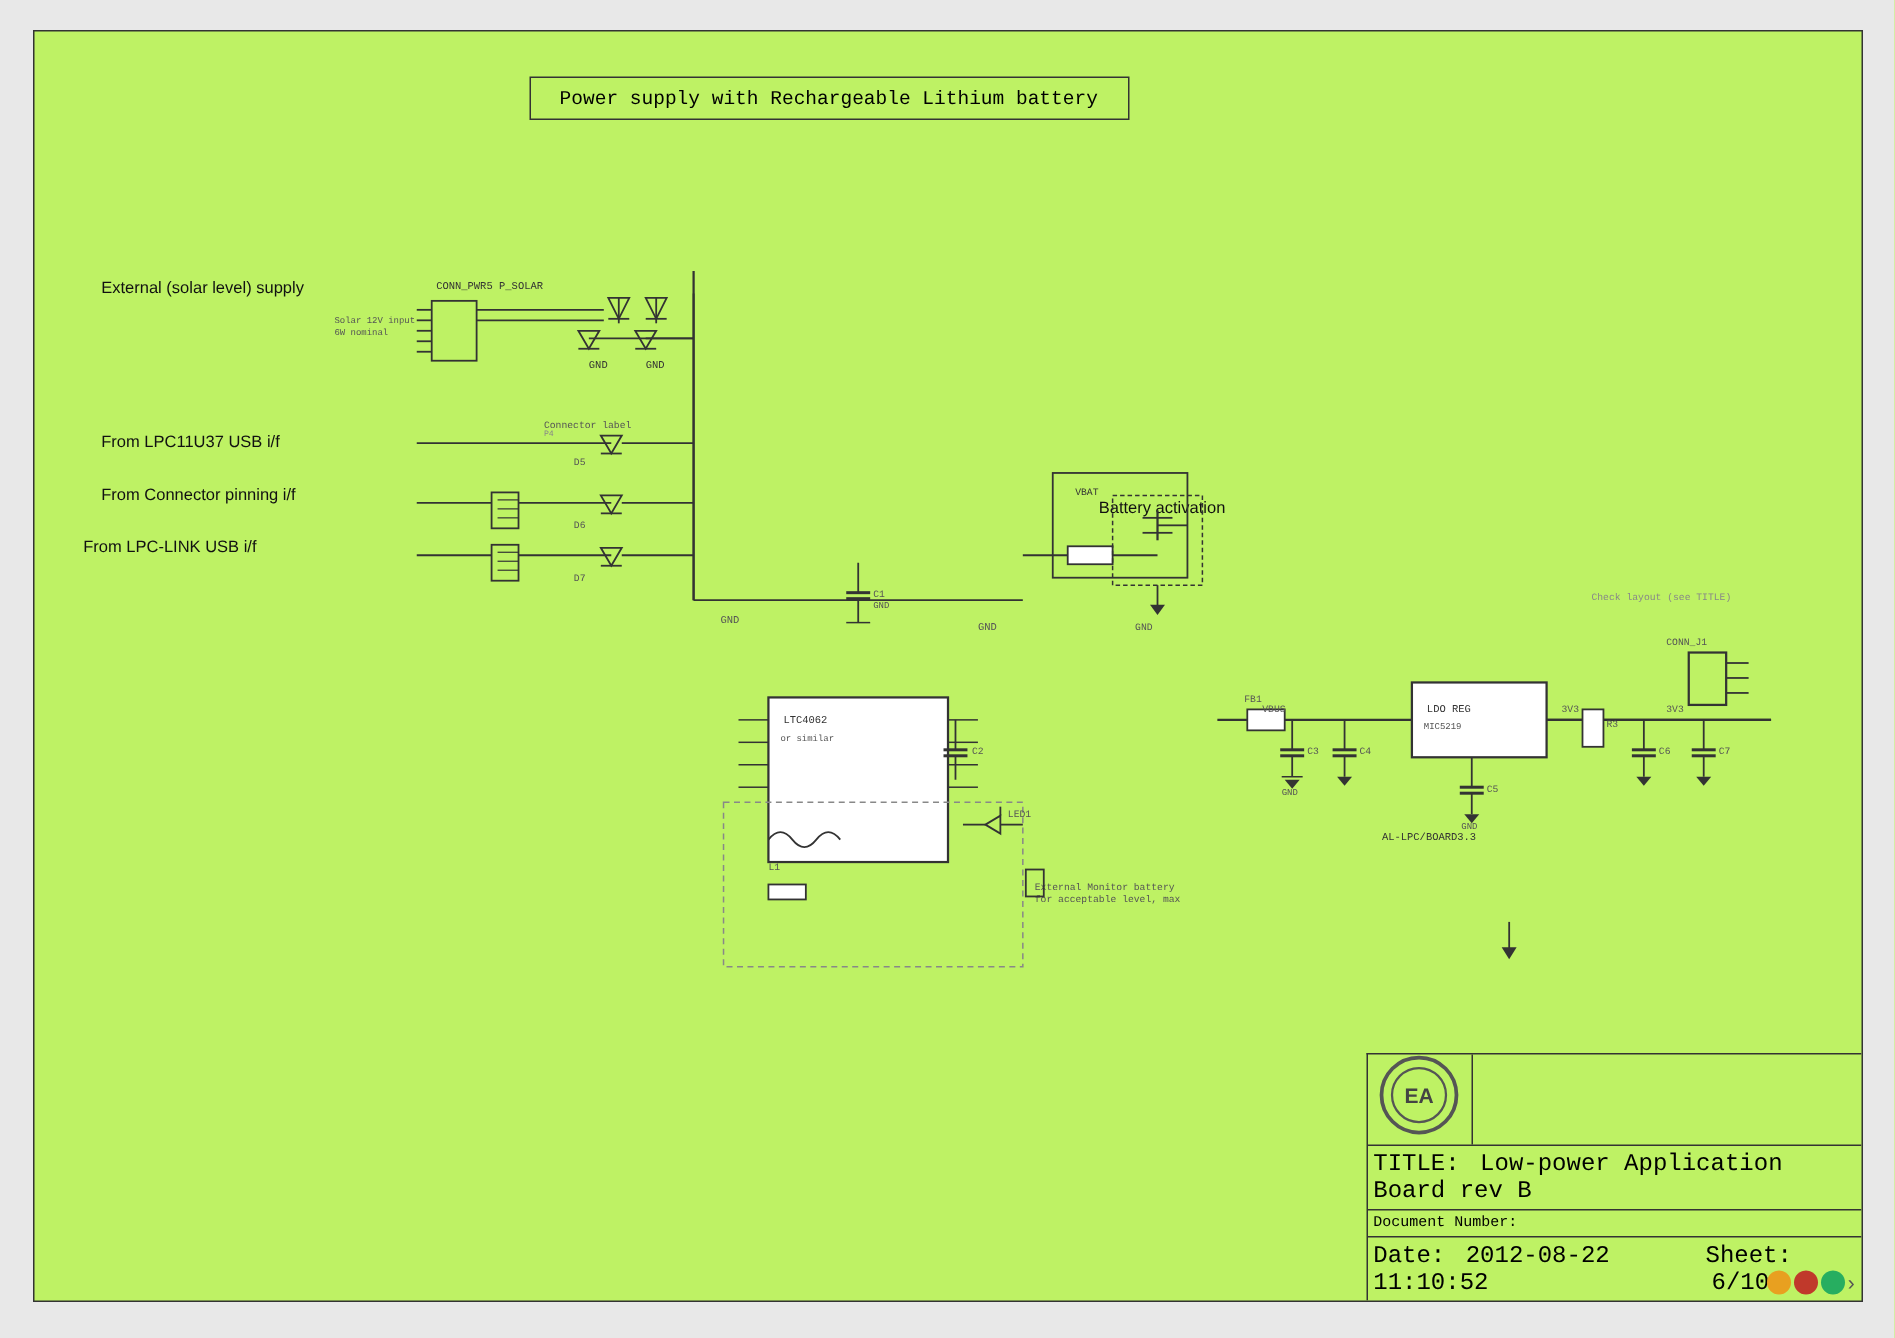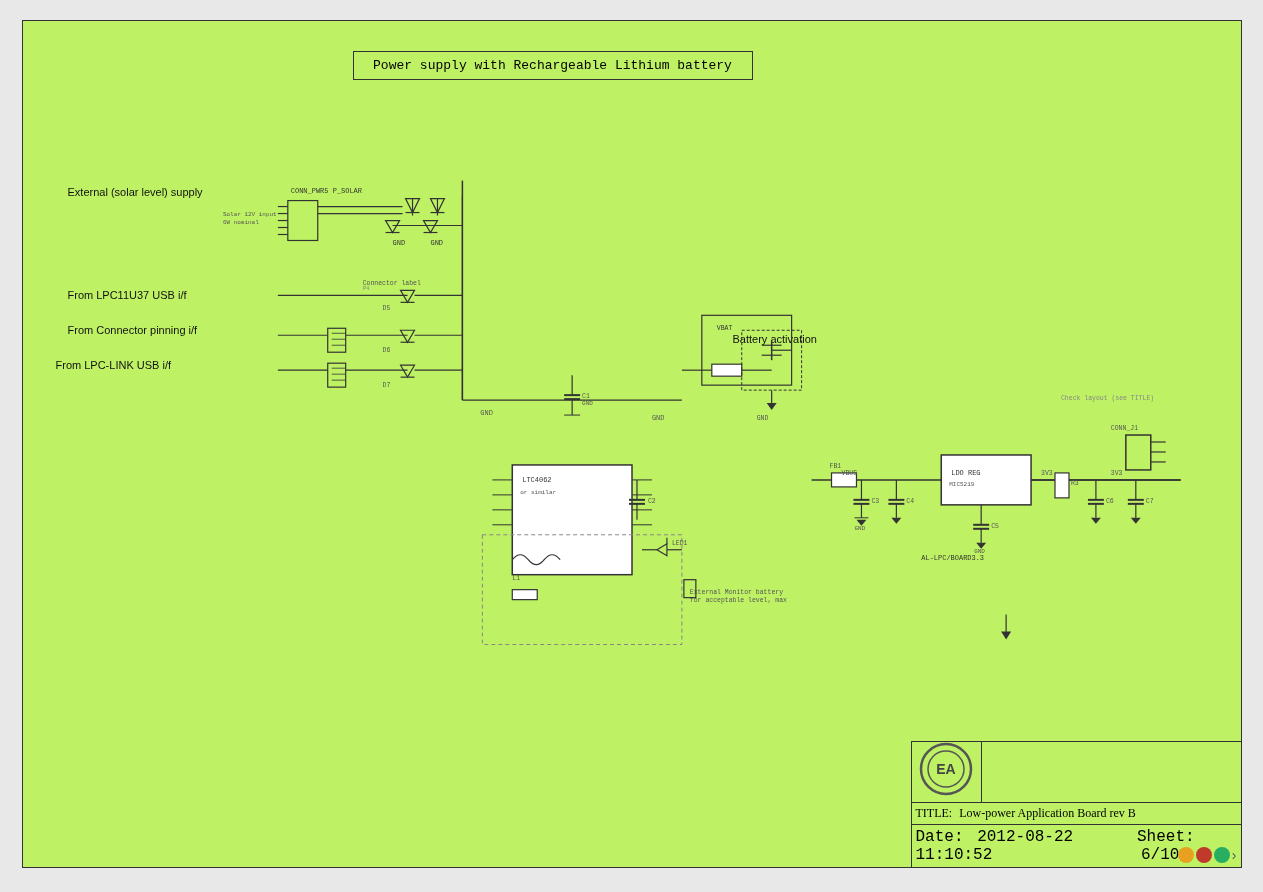--- a/index.html
+++ b/index.html
@@ -65,23 +65,22 @@
     .title-block-logo {
       width: 70px;
       height: 60px;
       border-right: 1px solid #333;
       display: flex;
       align-items: flex-start;
       justify-content: center;
     }
     .tb-title-row {
       padding: 3px 4px;
-      font-size: 12px;
+      font-size: 16px;
       border-bottom: 1px solid #333;
-      font-family: Liberation Serif, serif;
     }
     .tb-docnum-row {
       padding: 3px 4px;
       font-size: 10px;
       border-bottom: 1px solid #333;
     }
     .tb-date-row {
       padding: 3px 4px;
       font-size: 16px;
       display: flex;
@@ -337,20 +336,24 @@
             <circle cx="27" cy="27" r="25" fill="none" stroke="#555" stroke-width="2.5"></circle>
             <circle cx="27" cy="27" r="18" fill="none" stroke="#555" stroke-width="1.5"></circle>
             <text x="27" y="32" text-anchor="middle" font-size="14" font-family="Arial" font-weight="bold" fill="#444">EA</text>
           </svg>
         </div>
       </div>
       <div class="tb-title-row">
         <span>TITLE:</span>
         <span style="margin-left:4px;">Low-power Application Board rev B</span>
       </div>
+      <div class="tb-docnum-row">
+        <span>Document Number:</span>
+        <span style="margin-left:4px;"></span>
+      </div>
       <div class="tb-date-row">
         <span><span>Date:</span>
         <span style="margin-left:4px;">2012-08-22  11:10:52</span></span>
         <span><span>Sheet:</span>
         <span style="margin-left:4px;">6/10</span></span>
       </div>
     </div>
 
     <div class="yocto-logo" style="position:absolute; bottom: 4px; right: 4px; display:flex; align-items:center; gap:2px;">
       <div class="yocto-dot" style="width:16px;height:16px;border-radius:50%;background:#e8a020;"></div>

